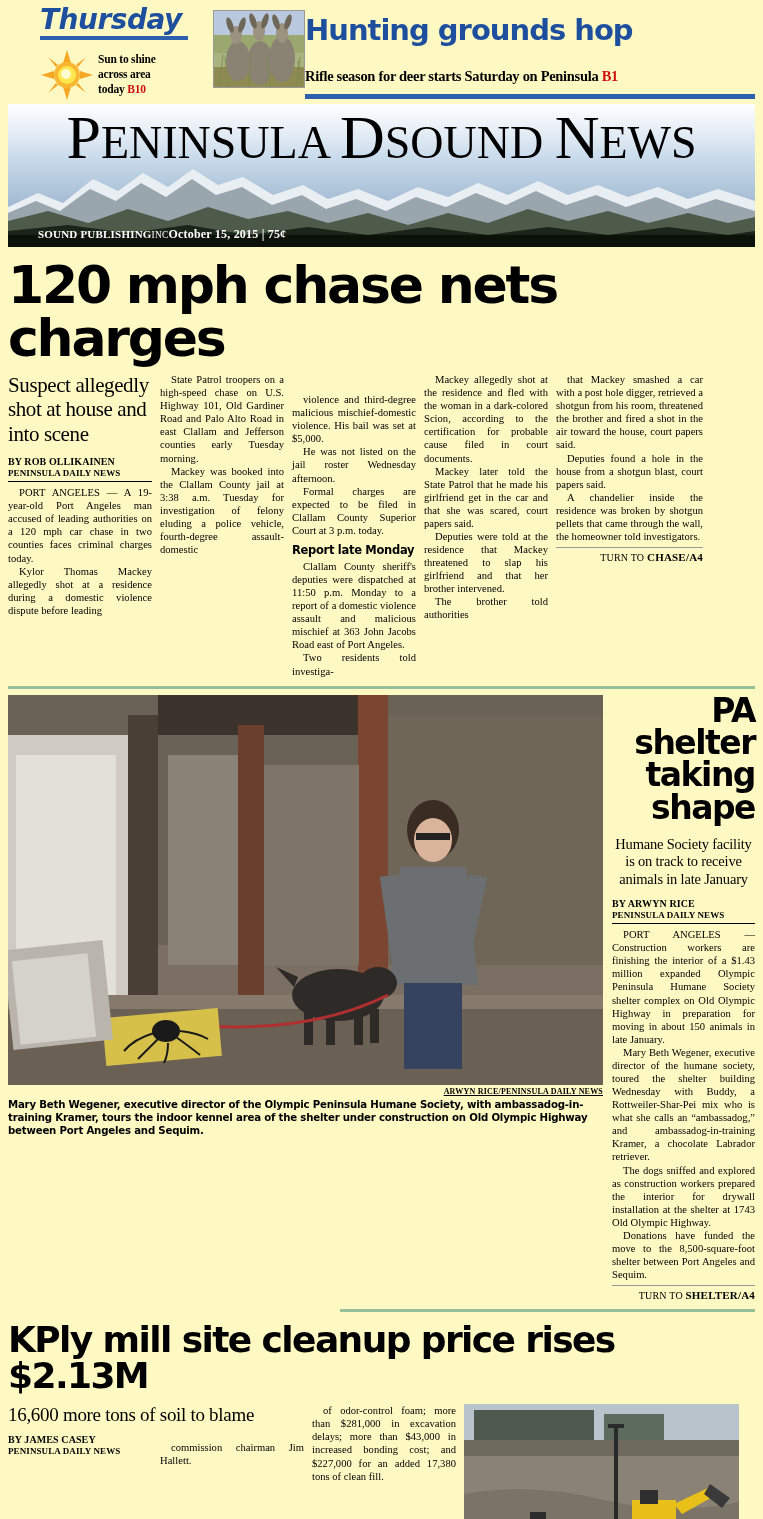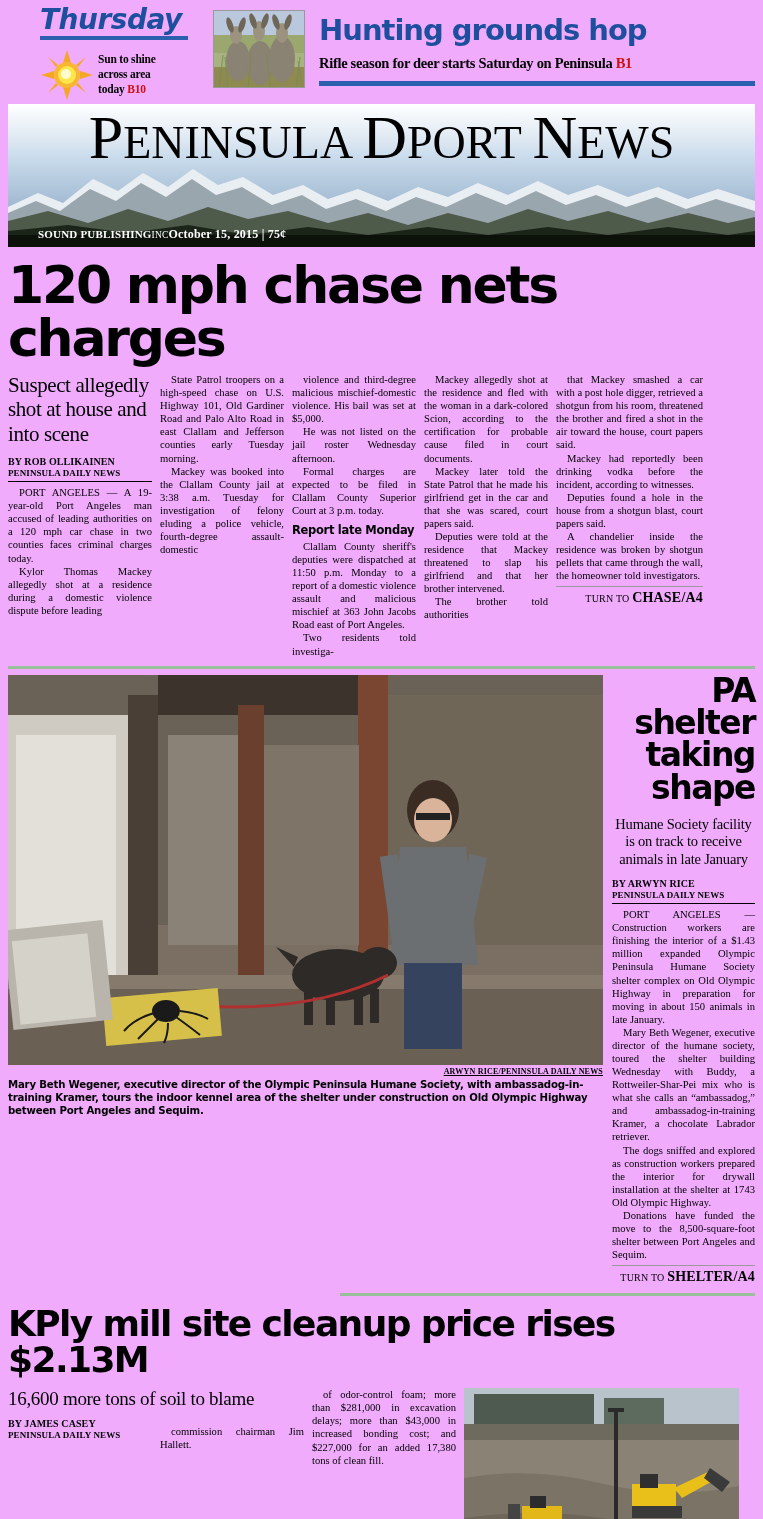--- a/index.html
+++ b/index.html
@@ -4,21 +4,21 @@
 <style>
   * { box-sizing: border-box; margin: 0; padding: 0; }
   body {
     width: 763px; height: 1519px;
     background: #ffffff;
     font-family: "Liberation Serif", serif;
     color: #000;
     overflow: hidden;
     position: relative;
   }
-  .page { width: 763px; height: 1519px; position: relative; background:#f0abfc; }
+  .page { width: 763px; height: 1519px; position: relative; background:#fef9c3; }
 
   
   .skybox { position: relative; height: 104px; padding: 6px 8px 0 8px; }
   .sky-inner { display: flex; align-items: flex-start; height: 96px; }
 
   .sky-left { width: 205px; position: relative; padding-left: 32px; }
   .dayname {
     font-family: "DejaVu Sans", sans-serif;
     font-style: italic; font-weight: bold;
     font-size: 28px; color: #1d4f9e; letter-spacing: -0.5px;
@@ -35,28 +35,28 @@
   }
   .wxtext .pg { color: #cc1111; }
   .wx-underline { height: 4px; background: #2d5faf; width: 62px; margin-top: 3px; margin-left: 58px; }
 
   .sky-photo {
     width: 92px; height: 78px; flex: 0 0 92px; margin-top: 4px;
     border: 1px solid #999; position: relative; overflow: hidden;
     background: linear-gradient(#cfd9e8 0%, #c8d2e0 28%, #8f9a6b 40%, #a8ab6f 100%);
   }
 
-  .sky-right { flex: 1; padding-left: 14px; padding-top: 10px; }
+  .sky-right { flex: 1; padding-top: 10px; }
   .sky-hed {
     font-family: "DejaVu Sans", sans-serif; font-weight: bold;
     font-size: 29px; color: #1d4f9e; line-height: 1; letter-spacing: -1px;
   }
   .sky-sub {
     font-family: "Liberation Serif", serif; font-weight: bold;
-    font-size: 14.5px; margin-top: 10px; letter-spacing: -0.3px;
+    font-size: 14.5px; margin-top: 23px; letter-spacing: -0.3px;
   }
   .sky-sub .pg { color: #cc1111; }
   .sky-rule { height: 5px; background: #2d5faf; margin-top: 9px; }
 
   
   .nameplate {
     position: relative; height: 143px; margin: 0 8px;
     overflow: hidden;
     background: linear-gradient(#ffffff 0%, #dce7f2 26%, #b9cee2 48%, #9ab7d2 62%, #6f8fae 72%);
   }
@@ -86,21 +86,21 @@
     font-family: "DejaVu Sans", sans-serif;
     font-weight: bold; font-size: 52px; line-height: 1.02;
     letter-spacing: -2.2px; text-align: left;
   }
 
   
   .lead { display: flex; margin: 8px 8px 0 8px; }
   .lead-col { padding-right: 8px; }
   .lead-c1 { width: 152px; }
   .lead-c2 { width: 132px; }
-  .lead-c3 { width: 132px; }
+  .lead-c3 { width: 132px; margin-top: 20px; }
   .lead-c4 { width: 132px; }
   .lead-c5 { width: 147px; padding-right:0; }
 
   .deck {
     font-family: "Liberation Serif", serif;
     font-size: 21px; line-height: 1.16; letter-spacing: -0.4px;
     margin-bottom: 10px;
   }
   .byline {
     font-family: "Liberation Serif", serif;
@@ -124,21 +124,21 @@
     font-family: "DejaVu Sans", sans-serif;
     font-weight: bold; font-size: 11.5px;
     margin: 6px 0 3px 0; letter-spacing:-0.3px;
   }
   .turnto {
     font-family: "Liberation Serif", serif;
     font-size: 10px; font-weight: normal; text-align: right;
     text-transform: uppercase; letter-spacing: 0.2px;
     margin-top: 4px; border-top: 1px solid #999; padding-top: 3px;
   }
-  .turnto .b { font-weight: bold; font-size: 14px;}
+  .turnto .b { font-weight: bold; font-size: 11px;}
 
   .greenrule { height: 3px; background: #97bf9a; margin: 8px 8px 0 8px; }
 
   
   .shelter { display: flex; margin: 6px 8px 0 8px; }
   .shelter-photo {
     width: 595px; height: 390px; position: relative; overflow: hidden;
     background: #6b6257;
     flex: 0 0 595px;
   }
@@ -279,21 +279,21 @@
             <stop offset="100%" stop-color="#7e9cbb"></stop>
         </linearGradient>
       </defs>
       <rect width="747" height="96" fill="url(#sky)"></rect>
       <path d="M0,56 L30,42 L55,52 L85,28 L110,40 L135,22 L160,36 L185,18 L210,34 L235,26 L265,44 L295,34 L320,48 L350,38 L380,50 L410,36 L440,46 L470,32 L500,44 L530,30 L560,44 L590,34 L620,46 L650,36 L680,48 L710,38 L747,50 L747,96 L0,96 Z" fill="#e9eef3"></path>
       <path d="M0,62 L28,50 L52,60 L82,38 L108,50 L133,32 L158,46 L184,28 L208,44 L234,36 L264,54 L294,44 L318,58 L348,48 L378,60 L408,46 L438,56 L468,42 L498,54 L528,40 L558,54 L588,44 L618,56 L648,46 L678,58 L708,48 L747,60 L747,96 L0,96 Z" fill="#9aa6ad"></path>
       <path d="M0,70 L40,60 L80,72 L120,58 L160,70 L200,56 L240,68 L280,60 L320,72 L360,62 L400,74 L440,62 L480,72 L520,58 L560,70 L600,60 L640,72 L680,62 L720,72 L747,66 L747,96 L0,96 Z" fill="#4e5a4a"></path>
       <path d="M0,80 L60,74 L120,82 L180,74 L240,84 L300,76 L360,84 L420,76 L480,84 L540,76 L600,84 L660,76 L720,84 L747,80 L747,96 L0,96 Z" fill="#1b2418"></path>
       <rect y="84" width="747" height="12" fill="#0c110a"></rect>
     </svg>
-    <div class="flagtext"><span>P</span><span class="sc">ENINSULA </span><span>D</span><span class="sc">PORT </span><span>N</span><span class="sc">EWS</span></div>
+    <div class="flagtext"><span>P</span><span class="sc">ENINSULA </span><span>D</span><span class="sc">SOUND </span><span>N</span><span class="sc">EWS</span></div>
     <div class="np-foot">
       <div class="sp"><span>SOUND PUBLISHING</span><span class="thin">INC</span></div>
       <div class="date"><span>October 15, 2015</span> | <span>75¢</span></div>
     </div>
   </div>
 
   <div class="mainhed">120 mph chase nets charges</div>
 
   <div class="lead">
     <div class="lead-col lead-c1">
@@ -317,21 +317,20 @@
       <p class="body">Two residents told investiga-</p>
     </div>
     <div class="lead-col lead-c4">
       <p class="body">Mackey allegedly shot at the residence and fled with the woman in a dark-colored Scion, according to the certification for probable cause filed in court documents.</p>
       <p class="body">Mackey later told the State Patrol that he made his girlfriend get in the car and that she was scared, court papers said.</p>
       <p class="body">Deputies were told at the residence that Mackey threatened to slap his girlfriend and that her brother intervened.</p>
       <p class="body">The brother told authorities</p>
     </div>
     <div class="lead-col lead-c5">
       <p class="body">that Mackey smashed a car with a post hole digger, retrieved a shotgun from his room, threatened the brother and fired a shot in the air toward the house, court papers said.</p>
-      <p class="body">Mackey had reportedly been drinking vodka before the incident, according to witnesses.</p>
       <p class="body">Deputies found a hole in the house from a shotgun blast, court papers said.</p>
       <p class="body">A chandelier inside the residence was broken by shotgun pellets that came through the wall, the homeowner told investigators.</p>
       <div class="turnto"><span>Turn to </span><span class="b">Chase/A4</span></div>
     </div>
   </div>
 
   <div class="greenrule"></div>
 
   <div class="shelter">
     <div style="width:595px;flex:0 0 595px;">

